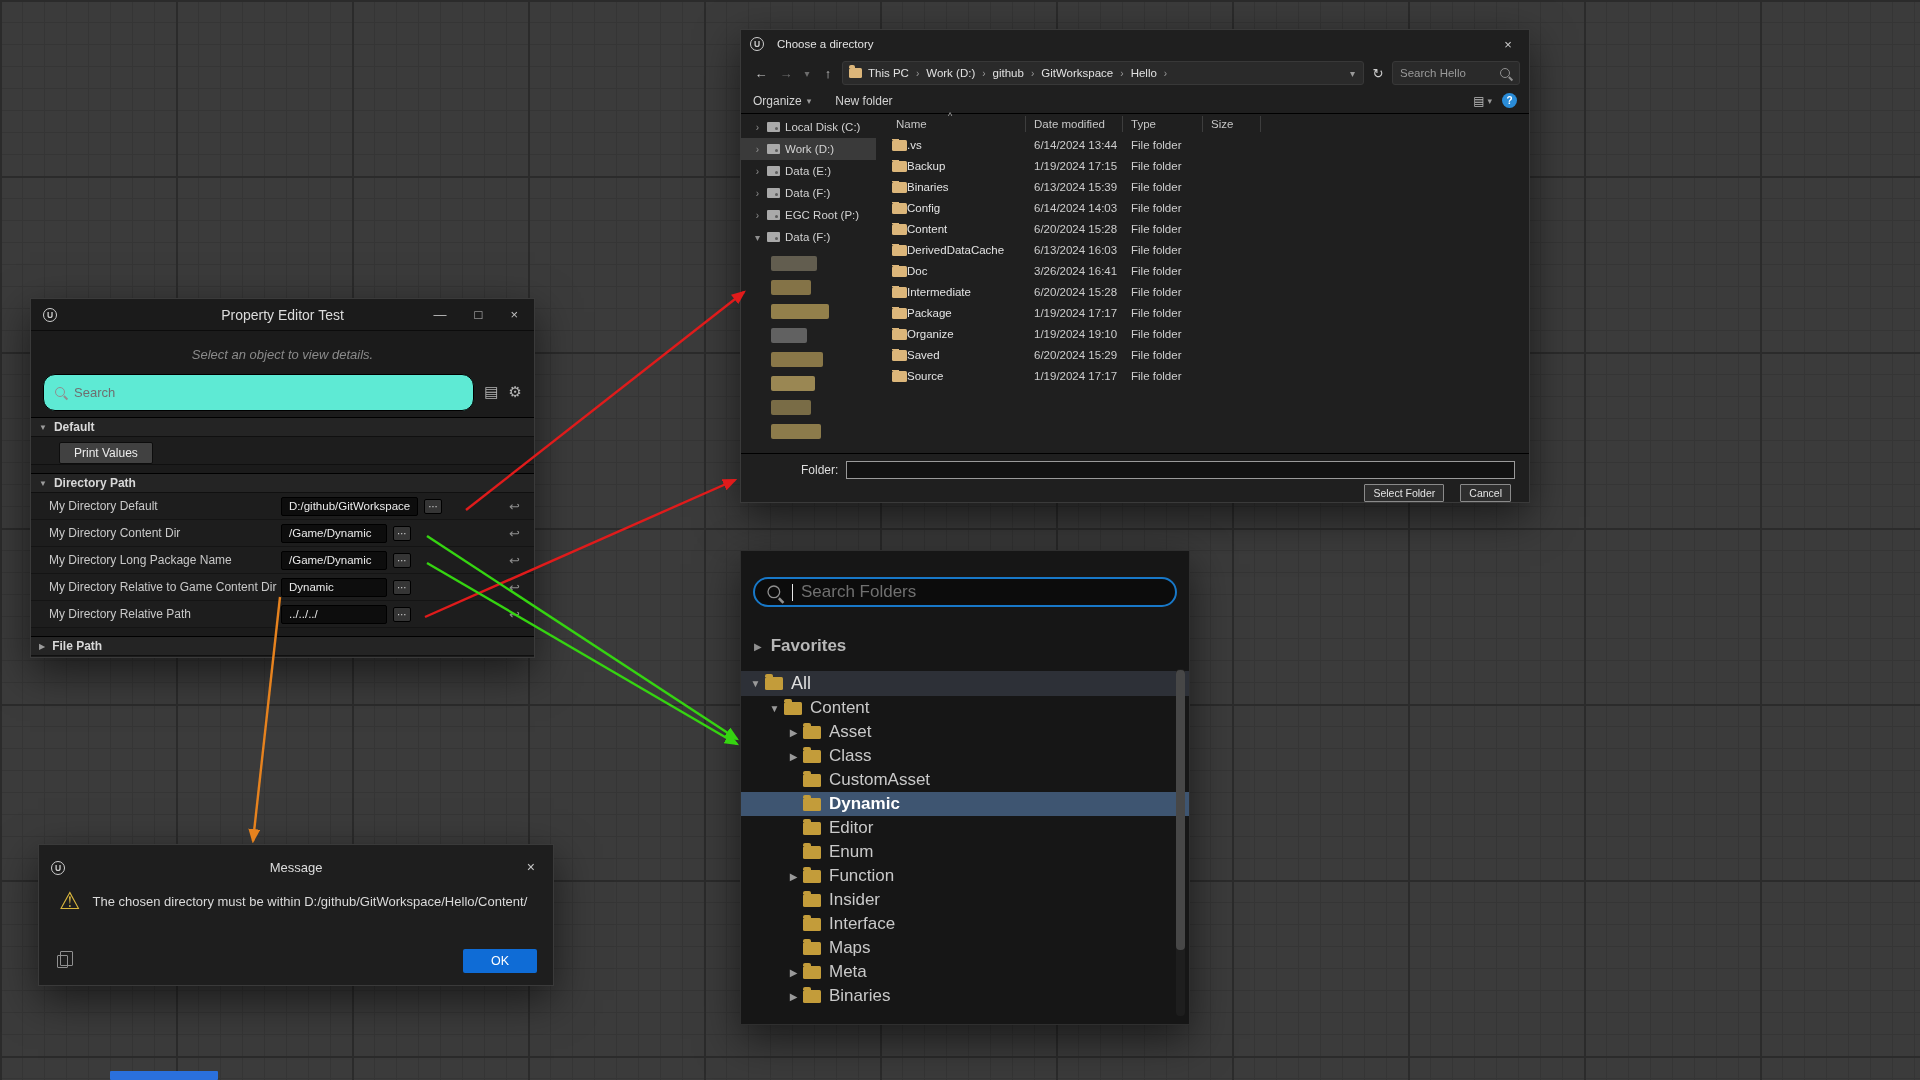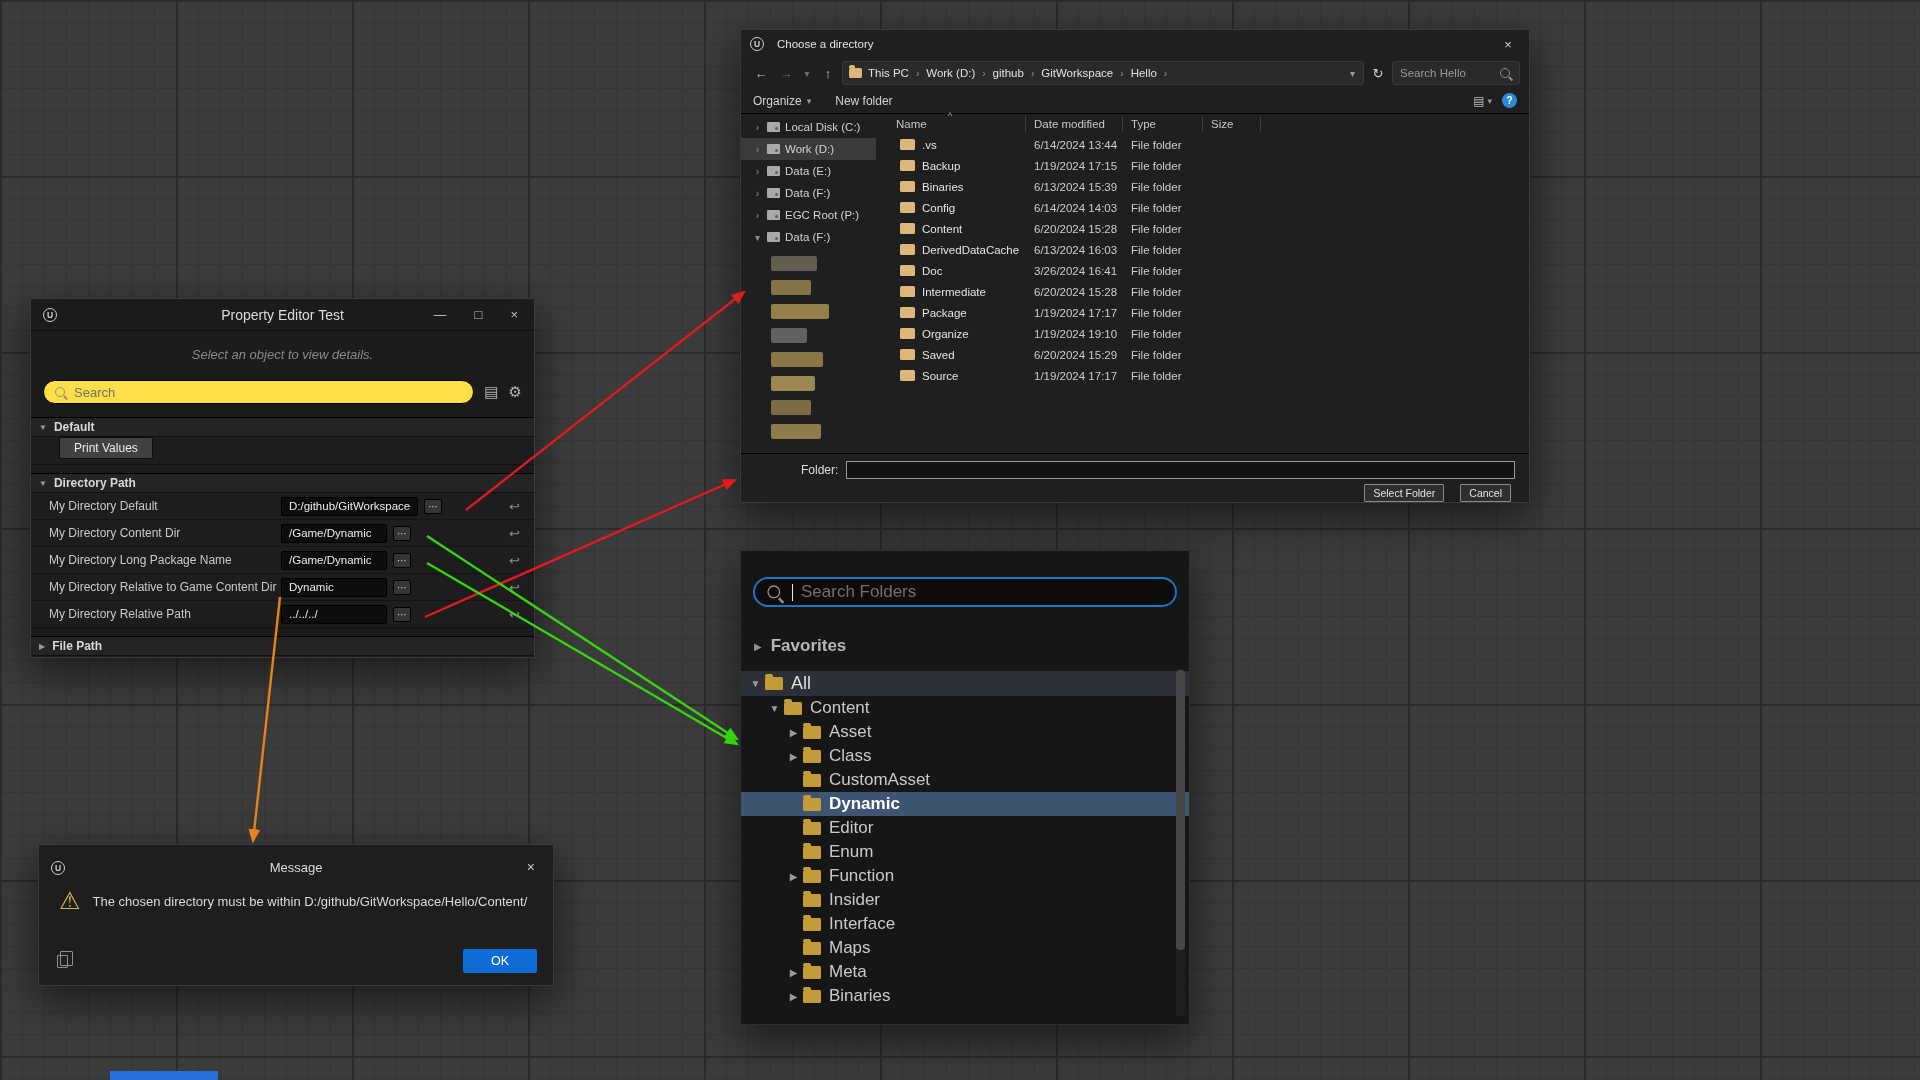--- a/index.html
+++ b/index.html
@@ -69,46 +69,46 @@
   .rb{position:absolute;height:15px;border-radius:2px;opacity:.85}
   .fd-list{flex:1;min-width:0}
   .fl-header{display:flex;height:20px;align-items:center;color:#c6c6c6;font-size:11.5px}
   .hc{height:16px;display:flex;align-items:center;border-right:1px solid #3d3d3d;position:relative}
   .c-name{width:150px;padding-left:20px}
   .c-date{width:97px;padding-left:8px}
   .c-type{width:80px;padding-left:8px}
   .c-size{width:58px;padding-left:8px}
   .sort-caret{position:absolute;top:-5px;left:72px;font-size:9px;color:#aaa}
   .fl-row{display:flex;height:21px;align-items:center;font-size:11.5px}
-  .fl-name{width:150px;display:flex;align-items:center;gap:7px;padding-left:24px;color:#e3e3e3;white-space:nowrap;overflow:hidden}
+  .fl-name{width:150px;display:flex;align-items:flex-end;padding-left:16px;color:#e3e3e3;white-space:nowrap;overflow:hidden}
   .fl-date{width:97px;padding-left:8px;color:#cdcdcd;white-space:nowrap}
   .fl-type{width:80px;padding-left:8px;color:#cdcdcd;white-space:nowrap}
   .fd-footer{height:51px;border-top:1px solid #000}
   .fd-folder-row{display:flex;align-items:center;margin:7px 14px 0 0;padding-left:60px}
   .fd-folder-label{font-size:12px;color:#dedede;flex:none}
   .fd-folder-input{flex:1;margin-left:8px;height:18px;background:#121212;border:1px solid #9a9a9a;color:#eee;font-size:11.5px;padding:0 5px;outline:none}
   .fd-btn-row{display:flex;justify-content:flex-end;gap:16px;margin:5px 18px 0 0}
   .fd-btn{height:18px;min-width:48px;padding:0 8px;background:#2e2e2e;border:1px solid #8a8a8a;color:#e3e3e3;font-size:10.5px;border-radius:1px;font-family:inherit}
 
   
   #prop-editor{left:30px;top:298px;width:505px;height:360px;background:#1b1b1b}
   .pe-titlebar{height:32px;display:flex;align-items:center;padding:0 12px;position:relative;border-bottom:1px solid #0c0c0c}
   .pe-title{position:absolute;left:0;right:0;text-align:center;font-size:14px;color:#dcdcdc}
   .pe-controls{margin-left:auto;display:flex;gap:28px;position:relative;z-index:1;padding-right:4px}
   .pe-ctl{color:#c0c0c0;font-size:13px}
   .pe-hint{margin-top:16px;height:20px;text-align:center;font-style:italic;font-size:13px;color:#8a8a8a}
   .pe-search-row{display:flex;align-items:center;gap:10px;margin:12px 12px 0 12px;height:26px}
-  .pe-search{flex:1;height:24px;background:#fde047;border:1px solid #000;border-radius:12px;display:flex;align-items:center;gap:7px;padding:10px 10px}
+  .pe-search{flex:1;height:37px;background:#5eead4;border:1px solid #000;border-radius:12px;display:flex;align-items:center;gap:7px;padding:10px 10px}
   .pe-search-ph{font-size:13px;color:#6f6f6f}
   .pe-ic{color:#b5b5b5;font-size:15px}
   .pe-section{height:20px;margin-top:12px;background:#242424;border-top:1px solid #000;border-bottom:1px solid #101010;display:flex;align-items:center;gap:7px;padding-left:8px}
   .pe-section.tight{margin-top:0}
   .pe-tri{font-size:8px;color:#9c9c9c}
   .pe-sec-label{font-size:12px;font-weight:bold;color:#d8d8d8}
-  .pe-print-row{height:28px;background:#1d1d1d;border-bottom:1px solid #101010;display:flex;align-items:flex-start;padding-left:28px}
+  .pe-print-row{height:28px;background:#1d1d1d;border-bottom:1px solid #101010;display:flex;align-items:flex-end;padding-left:28px}
   .pe-btn{background:#414141;border:1px solid #0d0d0d;border-radius:2px;color:#ececec;font-size:12px;padding:3px 14px;font-family:inherit}
   .pe-gap{height:8px}
   .pe-rows{display:block}
   .pe-row{height:27px;background:#1d1d1d;border-bottom:1px solid #141414;display:flex;align-items:center}
   .pe-label{width:250px;flex:none;padding-left:18px;font-size:12px;color:#c9c9c9;white-space:nowrap;overflow:hidden}
   .pe-value{background:#0d0d0d;border:1px solid #000;border-radius:2px;height:19px;line-height:17px;padding:0 7px;font-size:11.5px;color:#eaeaea;min-width:106px;white-space:nowrap}
   .pe-dots{margin-left:6px;width:18px;height:15px;background:#353535;border:1px solid #000;border-radius:2px;color:#cfcfcf;font-size:10px;display:grid;place-items:center}
   .pe-spacer{flex:1}
   .pe-reset{color:#8d8d8d;font-size:13px;margin-right:14px}
 

